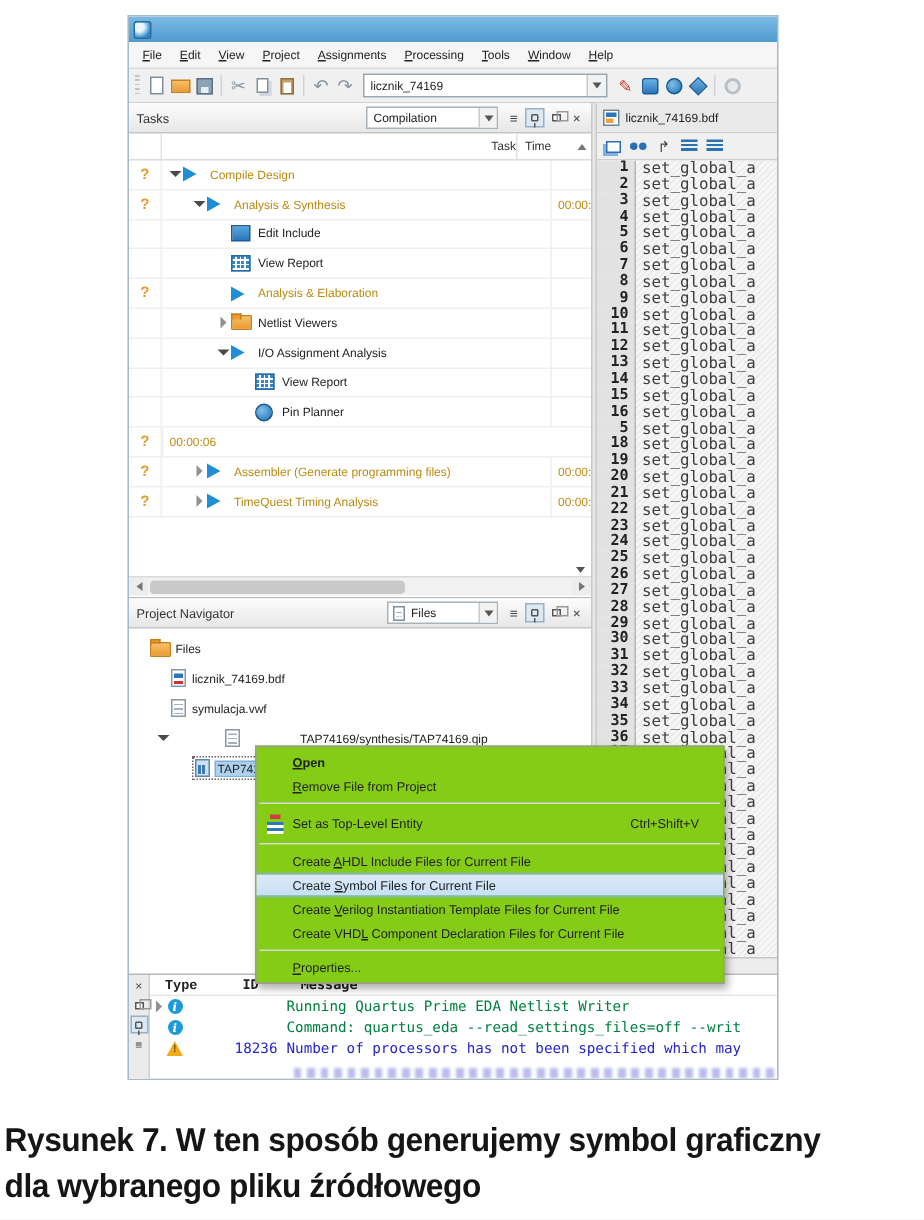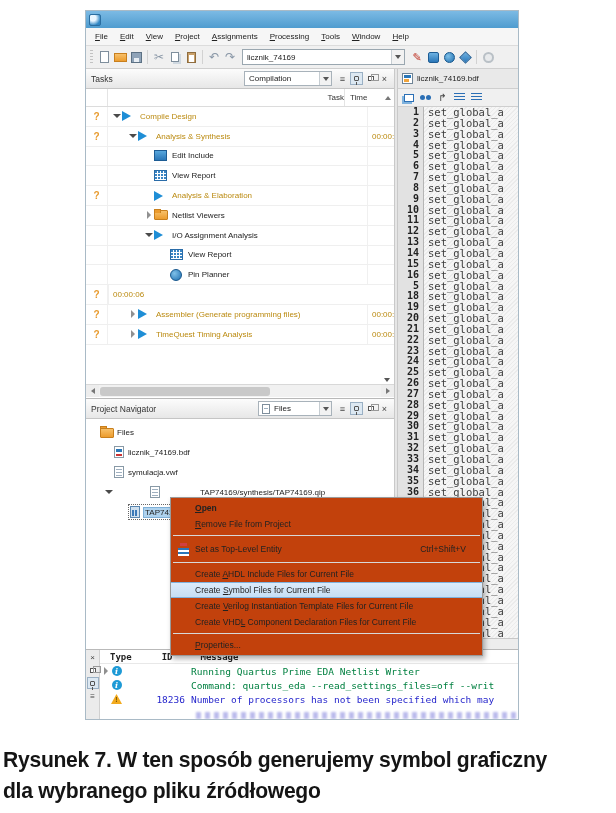--- a/index.html
+++ b/index.html
@@ -156,39 +156,39 @@
 
   
   .messages { position:absolute; left:0; top:638px; width:434px; height:71px; background:#fff; border-top:1px solid #b9b9b9; display:flex; }
   .msg-strip { width:14px; height:100%; background:#ebebeb; border-right:1px solid #d0d0d0;
                display:flex; flex-direction:column; align-items:center; padding-top:1px; gap:1px; }
   .sbtn { width:12px; height:12px; display:flex; align-items:center; justify-content:center; font-size:8px; color:#444; border:1px solid transparent; }
   .sbtn-pin { border-color:#9ab0c4; background:#dce8f2; }
   .msg-content { flex:1; position:relative; overflow:hidden; }
   .msg-head { height:14px; display:flex; align-items:center; font-family:"DejaVu Sans Mono", monospace;
               font-size:9px; font-weight:bold; color:#222; border-bottom:1px solid #e8e8e8; }
-  .mh-type { margin-left:10px; }
+  .mh-type { margin-left:10px;font-family:Liberation Mono, monospace; }
   .mh-id { margin-left:30px; }
   .mh-msg { margin-left:28px; }
   .msg-row { height:14px; display:flex; align-items:center; font-family:"DejaVu Sans Mono", monospace; font-size:9.5px; }
   .msg-exp { width:8px; margin-left:2px; flex:none; display:flex; justify-content:center; }
   .msg-icon { width:13px; flex:none; display:flex; justify-content:center; }
   .icon-info { width:10px; height:10px; border-radius:50%; background:#1e9ad6; color:#fff;
                font:italic bold 8px "DejaVu Serif", serif; text-align:center; line-height:10px; }
   .icon-warn { width:11px; height:10px; background:#f2aa1d; clip-path:polygon(50% 0, 100% 100%, 0 100%);
                color:#7a5200; font:bold 7px "Liberation Sans", sans-serif; text-align:center; line-height:12px; }
   .msg-id { width:62px; flex:none; text-align:right; color:#2626cc; }
   .msg-text { margin-left:6px; white-space:pre; }
   .msg-text.green { color:#008040; }
   .msg-text.blue { color:#2626cc; }
   .msg-partial { position:absolute; left:96px; right:4px; bottom:1px; height:7px; filter:blur(1px); opacity:.7;
       background:repeating-linear-gradient(90deg, rgba(60,60,200,.5) 0 5px, transparent 5px 9px); }
 
   
-  .ctx-menu { position:absolute; left:170px; top:497px; width:313px; background:#c2410c;
+  .ctx-menu { position:absolute; left:170px; top:497px; width:313px; background:#84cc16;
               border:1px solid #9a9a9a; box-shadow:2px 3px 5px rgba(0,0,0,.3); z-index:50; padding:2px 0; }
   .cm-item { height:16px; display:flex; align-items:center; font-size:8.5px; color:#222; position:relative; }
   .cm-item.tall { height:20px; }
   .cm-gutter { width:24px; flex:none; display:flex; justify-content:center; align-items:center; }
   .cm-label { white-space:nowrap; }
   .cm-label.bold { font-weight:bold; }
   .cm-label u { text-decoration:underline; }
   .cm-short { position:absolute; right:16px; font-size:8.5px; color:#222; }
   .cm-item.hl { background:linear-gradient(#dcebfa,#c6dff5); border-top:1px solid #7fb2dd; border-bottom:1px solid #7fb2dd; }
   .cm-sep { height:1px; background:#d8d8d8; margin:3px 2px; }

